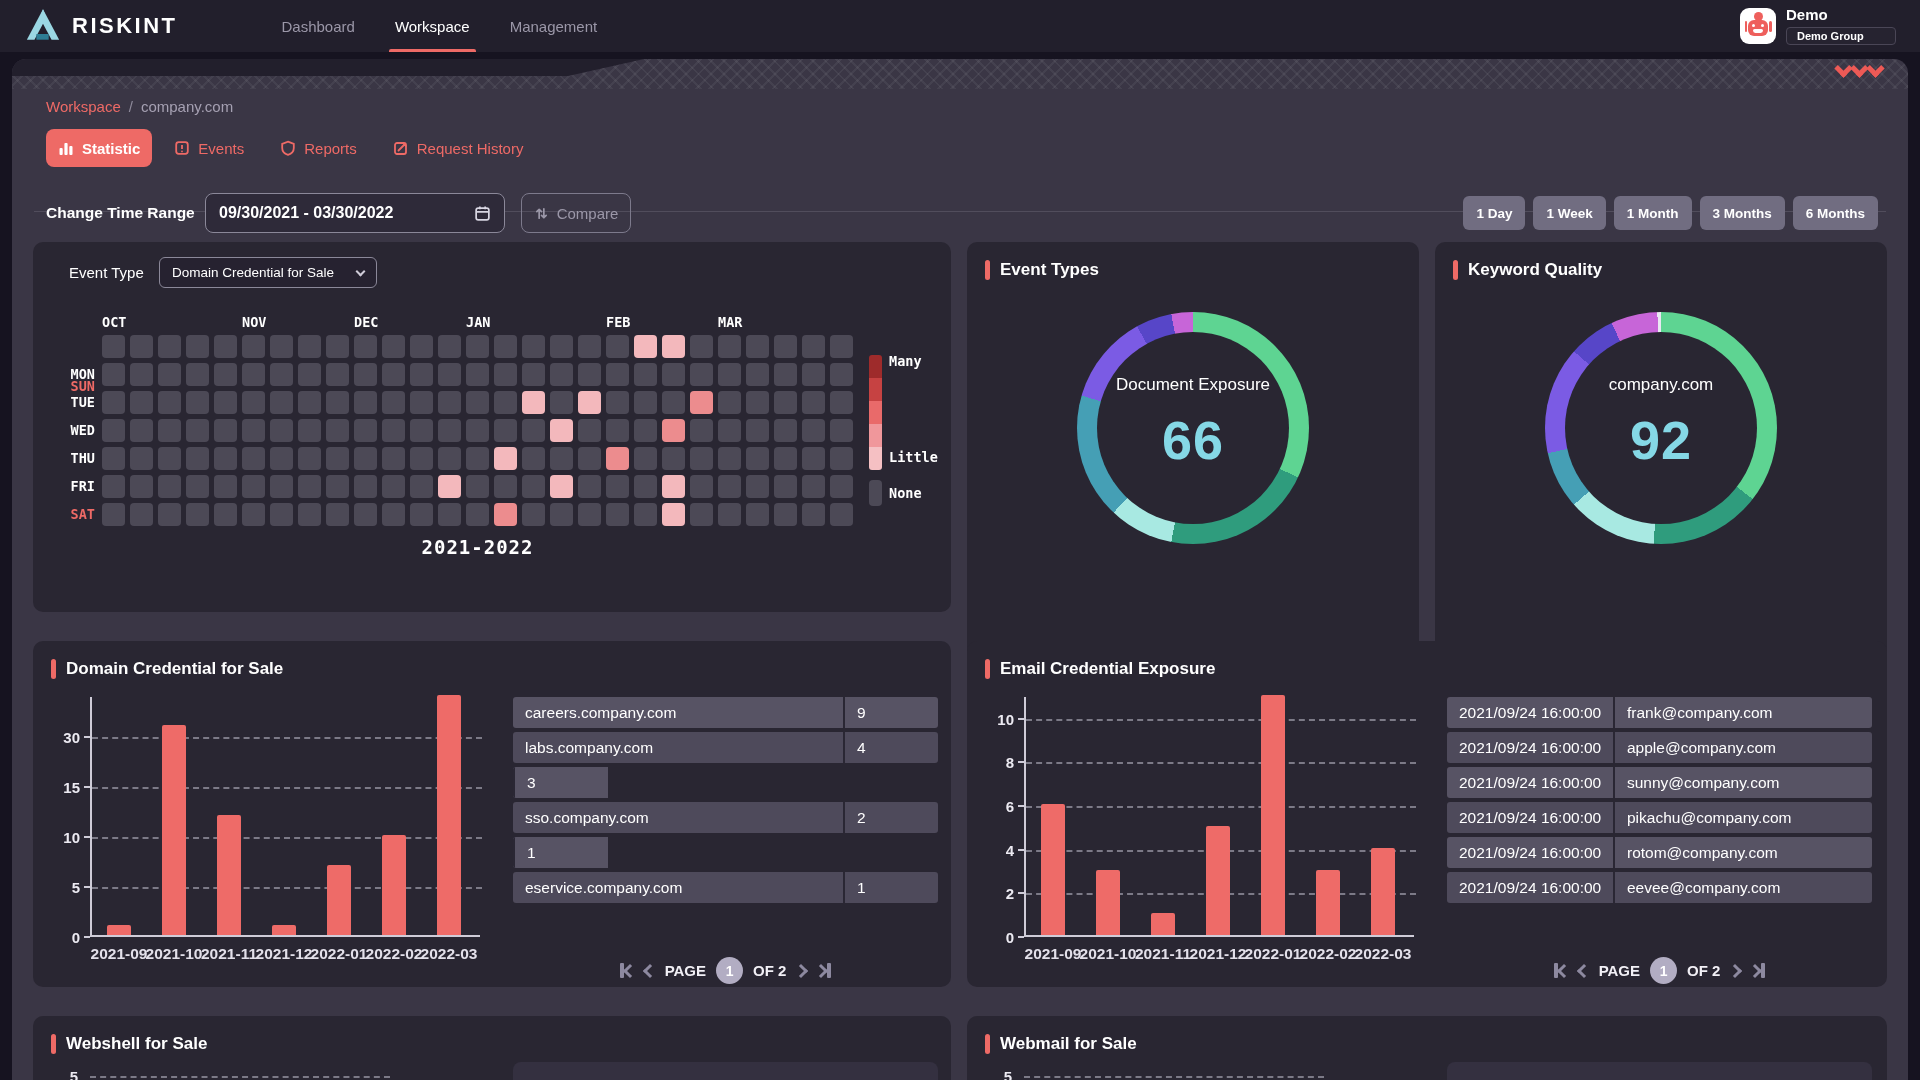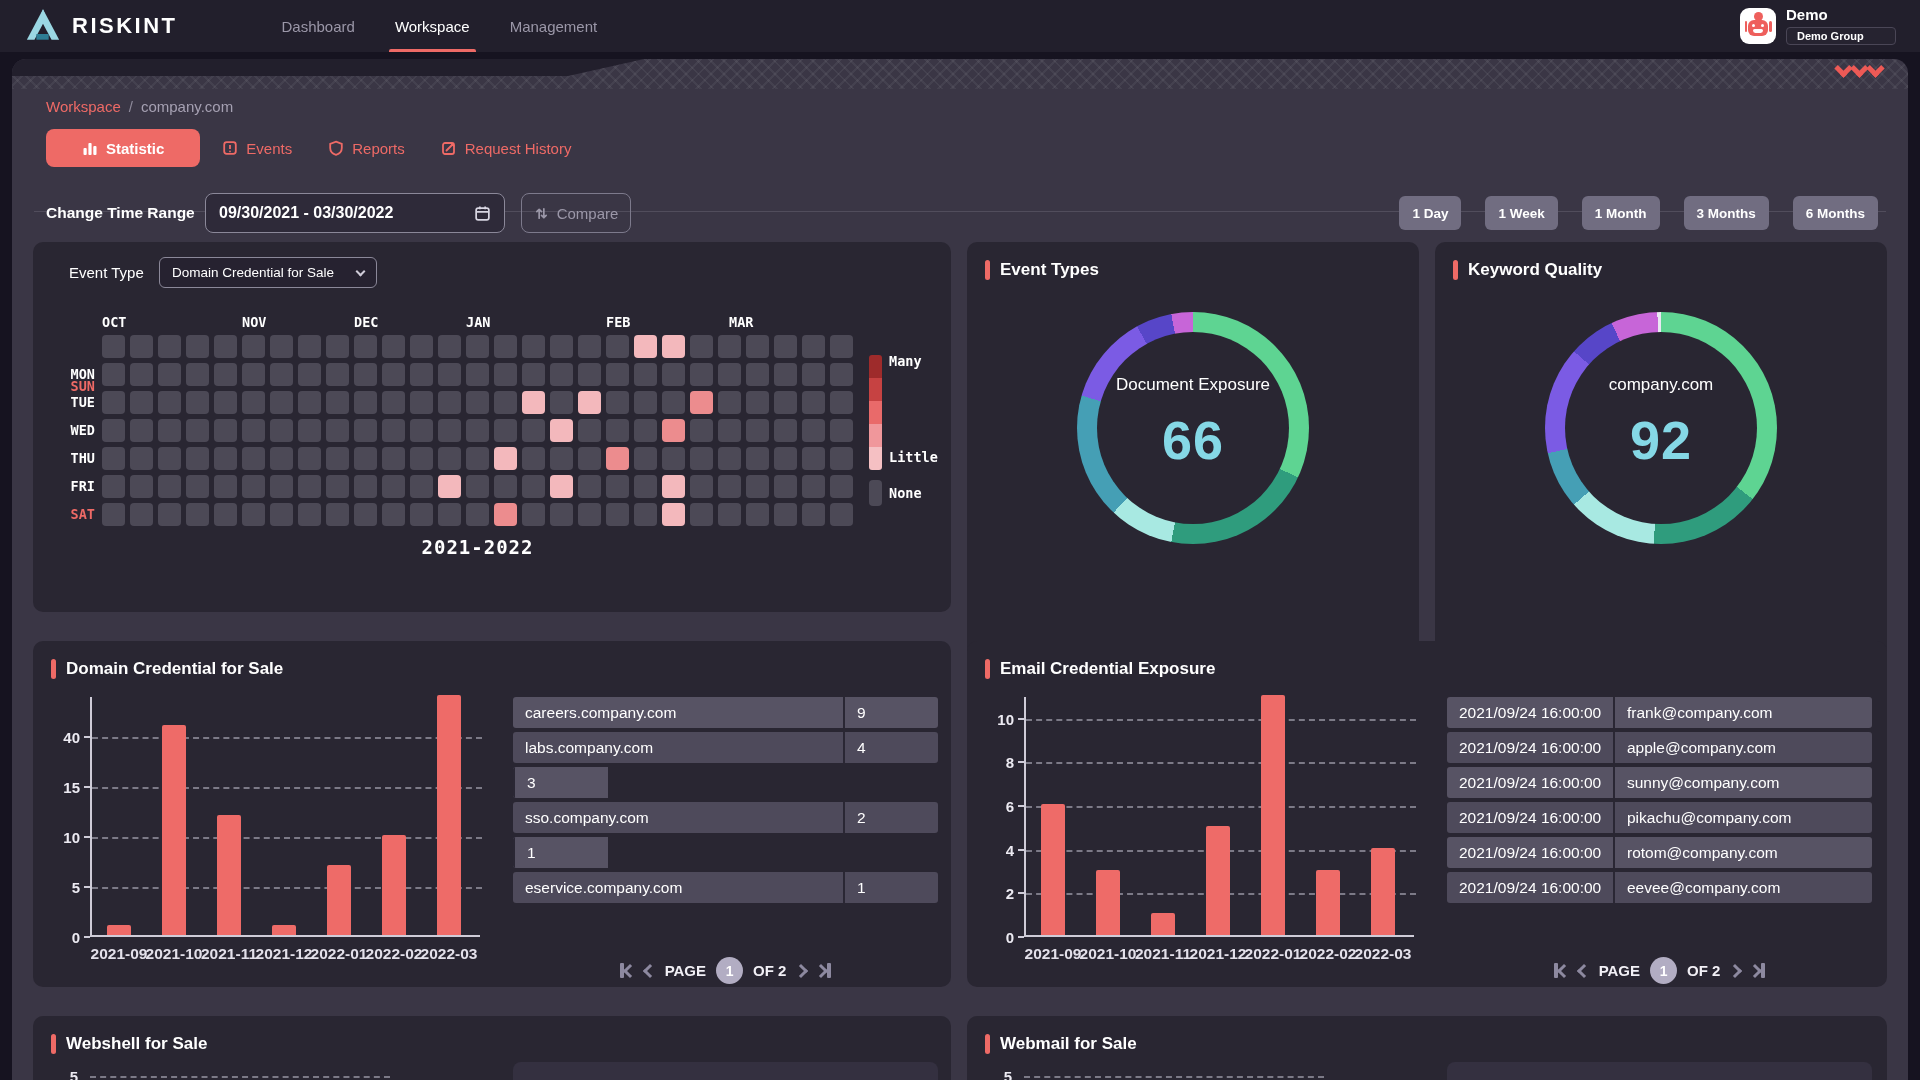--- a/index.html
+++ b/index.html
@@ -51,36 +51,36 @@
   .band-notch{position:absolute;left:0;top:0;width:632px;height:17px;background:var(--header);
               clip-path:polygon(0 0,632px 0,556px 17px,0 17px);}
   
   .breadcrumb{position:absolute;left:34px;top:39px;font-size:15px;display:flex;gap:8px;}
   .bc-root{color:var(--accent);cursor:pointer;}
   .bc-sep{color:#8f8b9c;}
   .bc-cur{color:#a5a0b2;}
   .tabs{position:absolute;left:34px;top:70px;display:flex;align-items:center;gap:8px;height:38px;}
   .tab{display:flex;align-items:center;gap:8px;padding:0 14px;height:38px;color:var(--accent);
        font-size:15px;border-radius:8px;cursor:pointer;}
-  .tab.active{background:var(--accent);color:#fff;font-weight:bold;padding:0 36px;}
+  .tab.active{background:var(--accent);color:#fff;font-weight:bold;padding:0 12px;}
   .tab-ic{width:16px;height:16px;display:flex;}
   .tab-ic svg{width:16px;height:16px;}
   .divider{position:absolute;left:22px;right:22px;top:152px;border-top:1.5px solid #514d5c;}
   .ctl-label{position:absolute;left:34px;top:134px;height:40px;display:flex;align-items:center;
              font-size:15.5px;font-weight:bold;}
   .date-input{position:absolute;left:193px;top:134px;width:300px;height:40px;border:1.5px solid var(--border);
               border-radius:8px;background:#2e2a39;display:flex;align-items:center;justify-content:space-between;
               padding:0 13px;font-size:16px;font-weight:bold;cursor:pointer;}
   .cal{display:flex;width:17px;height:17px;}
   .cal svg{width:17px;height:17px;}
   .compare{position:absolute;left:509px;top:134px;width:110px;height:40px;border:1.5px solid #7d7a8c;
            border-radius:8px;background:transparent;color:var(--muted);font-size:15px;
            display:flex;align-items:center;justify-content:center;gap:8px;cursor:pointer;font-family:inherit;}
   .compare svg{width:15px;height:15px;}
-  .quick{position:absolute;right:30px;top:137px;display:flex;gap:24px;}
+  .quick{position:absolute;right:30px;top:137px;display:flex;gap:8px;}
   .qbtn{height:34px;padding:0 13px;background:#716d81;border-radius:6px;color:#fff;font-size:13.5px;
         font-weight:bold;display:flex;align-items:center;cursor:pointer;}
   
   .panel{position:absolute;background:var(--card);border-radius:10px;}
   .hm-p{left:21px;top:183px;width:918px;height:370px;}
   .donut-p{top:183px;width:452px;height:422px;}
   #p-et{left:955px;}  #p-kq{left:1423px;}
   .wide{top:582px;width:918px;height:346px;}
   #p-domain{left:21px;} #p-email{left:955px;width:920px;}
   .stubp{top:957px;width:918px;height:346px;}
@@ -297,21 +297,21 @@
     <div class="select">
       <span>Domain Credential for Sale</span>
       <i class="sel-chev"></i>
     </div>
     <div class="hm-months">
         <div class="hm-month" style="left: 0px;">OCT</div>
         <div class="hm-month" style="left: 140px;">NOV</div>
         <div class="hm-month" style="left: 252px;">DEC</div>
         <div class="hm-month" style="left: 364px;">JAN</div>
         <div class="hm-month" style="left: 504px;">FEB</div>
-        <div class="hm-month" style="left: 616px; margin-left: 11px;">MAR</div>
+        <div class="hm-month" style="left: 616px;">MAR</div>
       </div>
     <div class="hm-days">
         <div class="hm-day weekend" style="top: 0px; margin-top: 40px;">SUN</div>
         <div class="hm-day" style="top: 28px;">MON</div>
         <div class="hm-day" style="top: 56px;">TUE</div>
         <div class="hm-day" style="top: 84px;">WED</div>
         <div class="hm-day" style="top: 112px;">THU</div>
         <div class="hm-day" style="top: 140px;">FRI</div>
         <div class="hm-day weekend" style="top: 168px;">SAT</div>
       </div>
@@ -559,21 +559,21 @@
         <div class="gline" style="top: 190px;"></div>
         <div class="ytick" style="top: 190px;">5</div>
         <div class="ymark" style="top: 189px;"></div>
         <div class="gline" style="top: 140px;"></div>
         <div class="ytick" style="top: 140px;">10</div>
         <div class="ymark" style="top: 139px;"></div>
         <div class="gline" style="top: 90px;"></div>
         <div class="ytick" style="top: 90px;">15</div>
         <div class="ymark" style="top: 89px;"></div>
         <div class="gline" style="top: 40px;"></div>
-        <div class="ytick" style="top: 40px;">40</div>
+        <div class="ytick" style="top: 40px;">30</div>
         <div class="ymark" style="top: 39px;"></div>
         <div class="bar" style="left: 15px; height: 10px; background: rgb(238, 107, 104);"></div>
         <div class="xlabel" style="left: -13px;">2021-09</div>
         <div class="bar" style="left: 70px; height: 210px; background: rgb(238, 107, 104);"></div>
         <div class="xlabel" style="left: 42px;">2021-10</div>
         <div class="bar" style="left: 125px; height: 120px; background: rgb(238, 107, 104);"></div>
         <div class="xlabel" style="left: 97px;">2021-11</div>
         <div class="bar" style="left: 180px; height: 10px; background: rgb(238, 107, 104);"></div>
         <div class="xlabel" style="left: 152px;">2021-12</div>
         <div class="bar" style="left: 235px; height: 70px; background: rgb(238, 107, 104);"></div>

